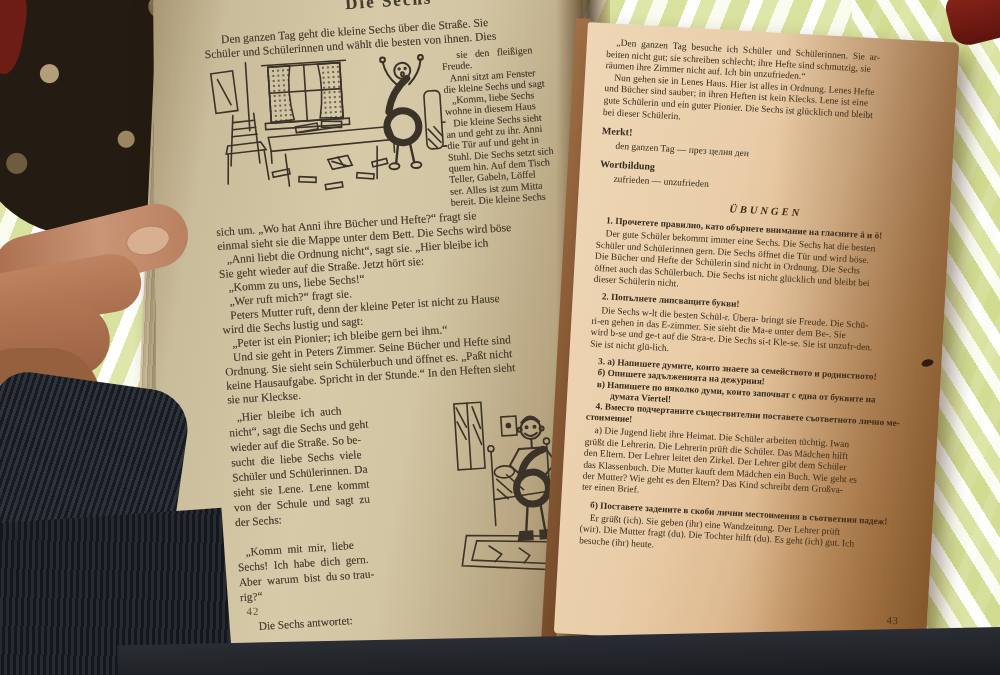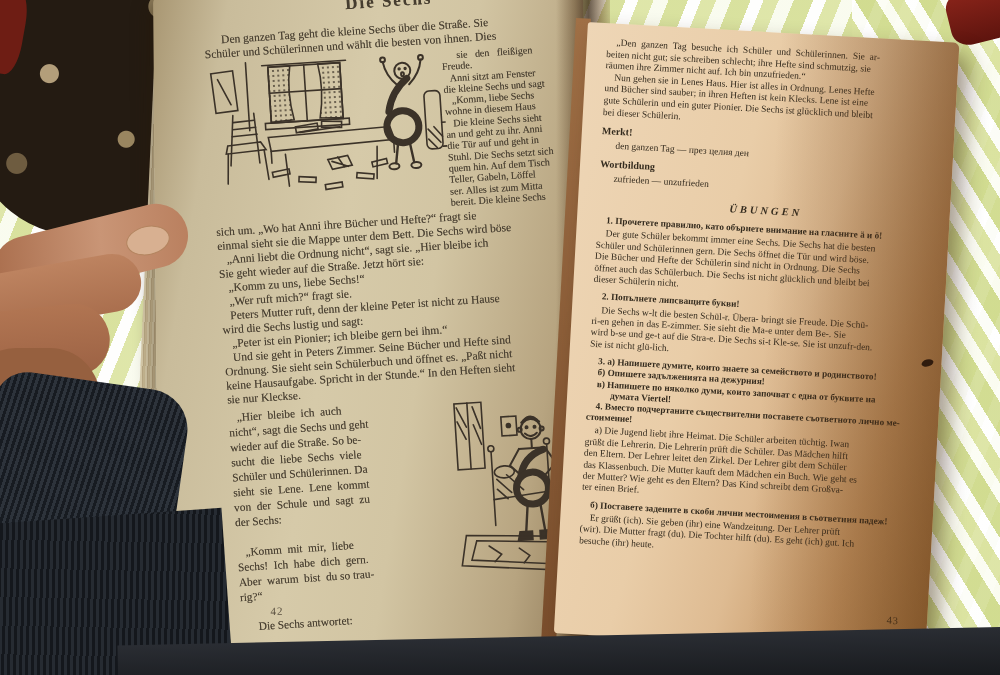--- a/index.html
+++ b/index.html
@@ -62,21 +62,21 @@
   .lp-title{text-align:center;font-size:17px;font-weight:bold;letter-spacing:2px;margin:6px 0 10px;}
   .lp-intro{font-size:11.5px;line-height:14px;}
   .lp-row1{display:flex;margin-top:2px;}
   .illu1{width:236px;flex:0 0 auto;}
   .lp-sidecol{font-size:10px;line-height:11.3px;padding-top:2px;}
   .lp-mid{font-size:11.5px;line-height:14px;margin-top:2px;}
   .lp-row2{display:flex;margin-top:4px;}
   .lp-narrow{width:222px;font-size:11.3px;line-height:15px;flex:0 0 auto;}
   .illu2{width:150px;}
   .page-num{font-size:11px;letter-spacing:1px;}
-  .pn-left{left:88px;bottom:46px;color:#5a5040;margin-left:24px;}
+  .pn-left{left:88px;bottom:46px;color:#5a5040;}
   .pn-right{right:28px;bottom:26px;color:#41331f;font-size:10.5px;}
   .rp-intro{font-size:9.5px;line-height:11.6px;}
   .rp-h{font-size:10px;font-weight:bold;margin-top:7px;}
   .rp-item{font-size:9.5px;line-height:12px;margin-top:3px;}
   .rp-uebungen{text-align:center;font-size:10.5px;font-weight:bold;font-style:italic;
     letter-spacing:3px;margin:12px 0 8px;}
   .rp-label{font-size:9.2px;line-height:11.2px;margin-top:6px;font-weight:bold;}
   .rp-text{font-size:9.5px;line-height:11.4px;margin-top:2px;}
   .ink-blot{right:8px;top:318px;width:12px;height:7px;background:#1c1410;border-radius:50%;
     transform:rotate(-18deg);position:absolute;}

